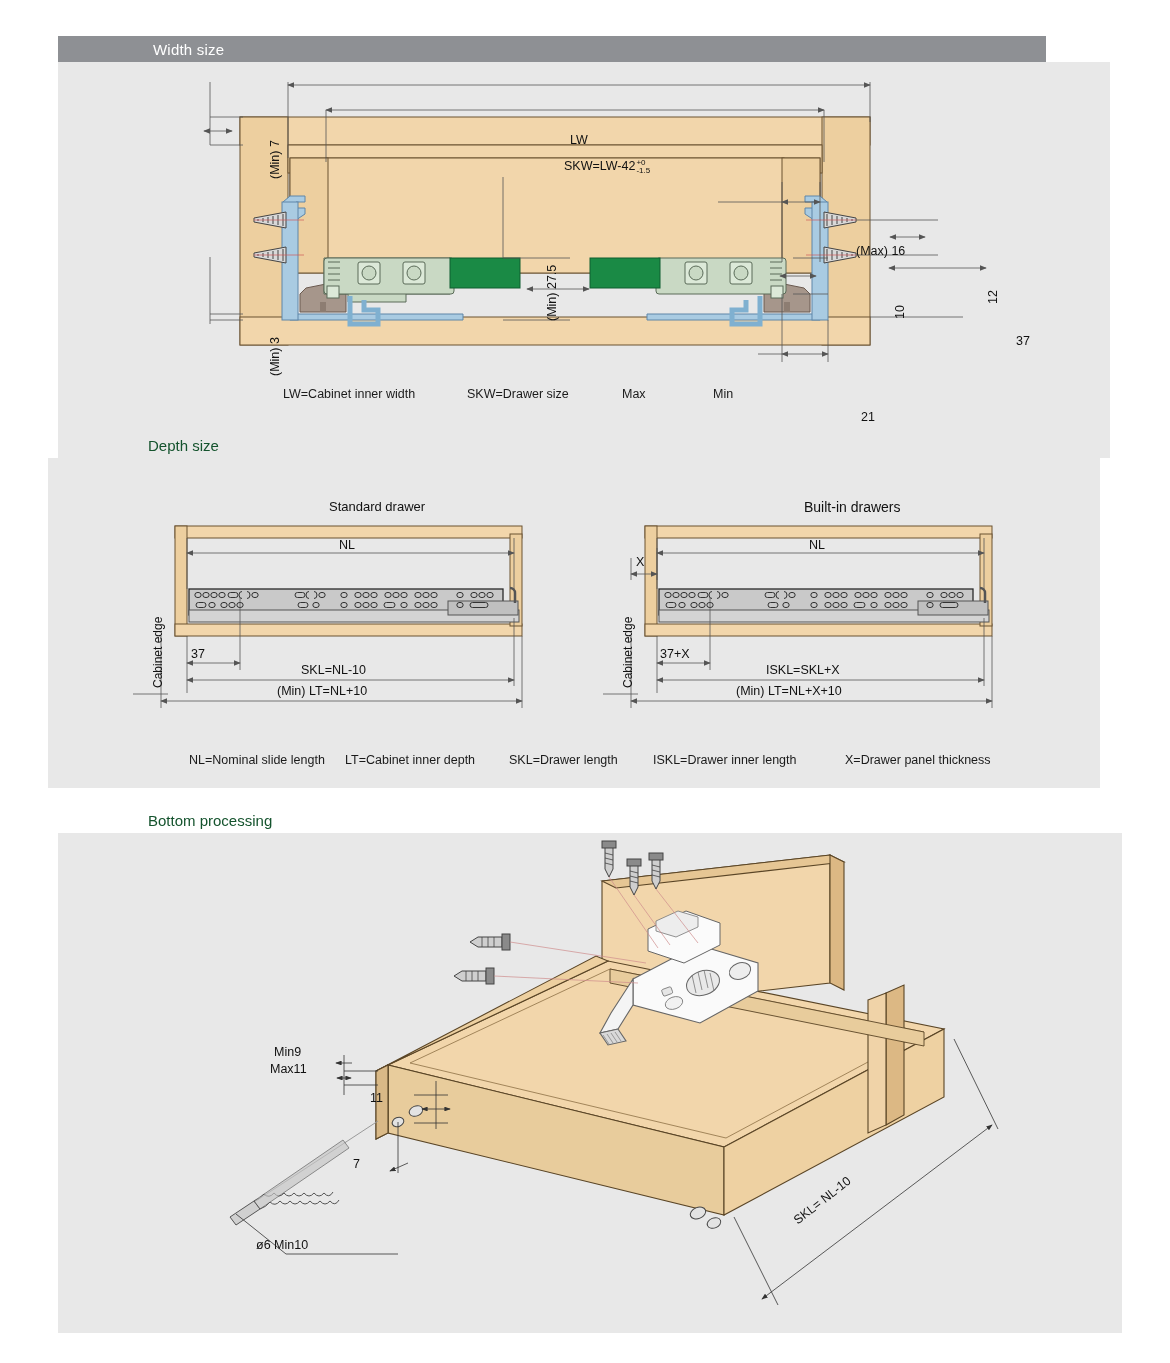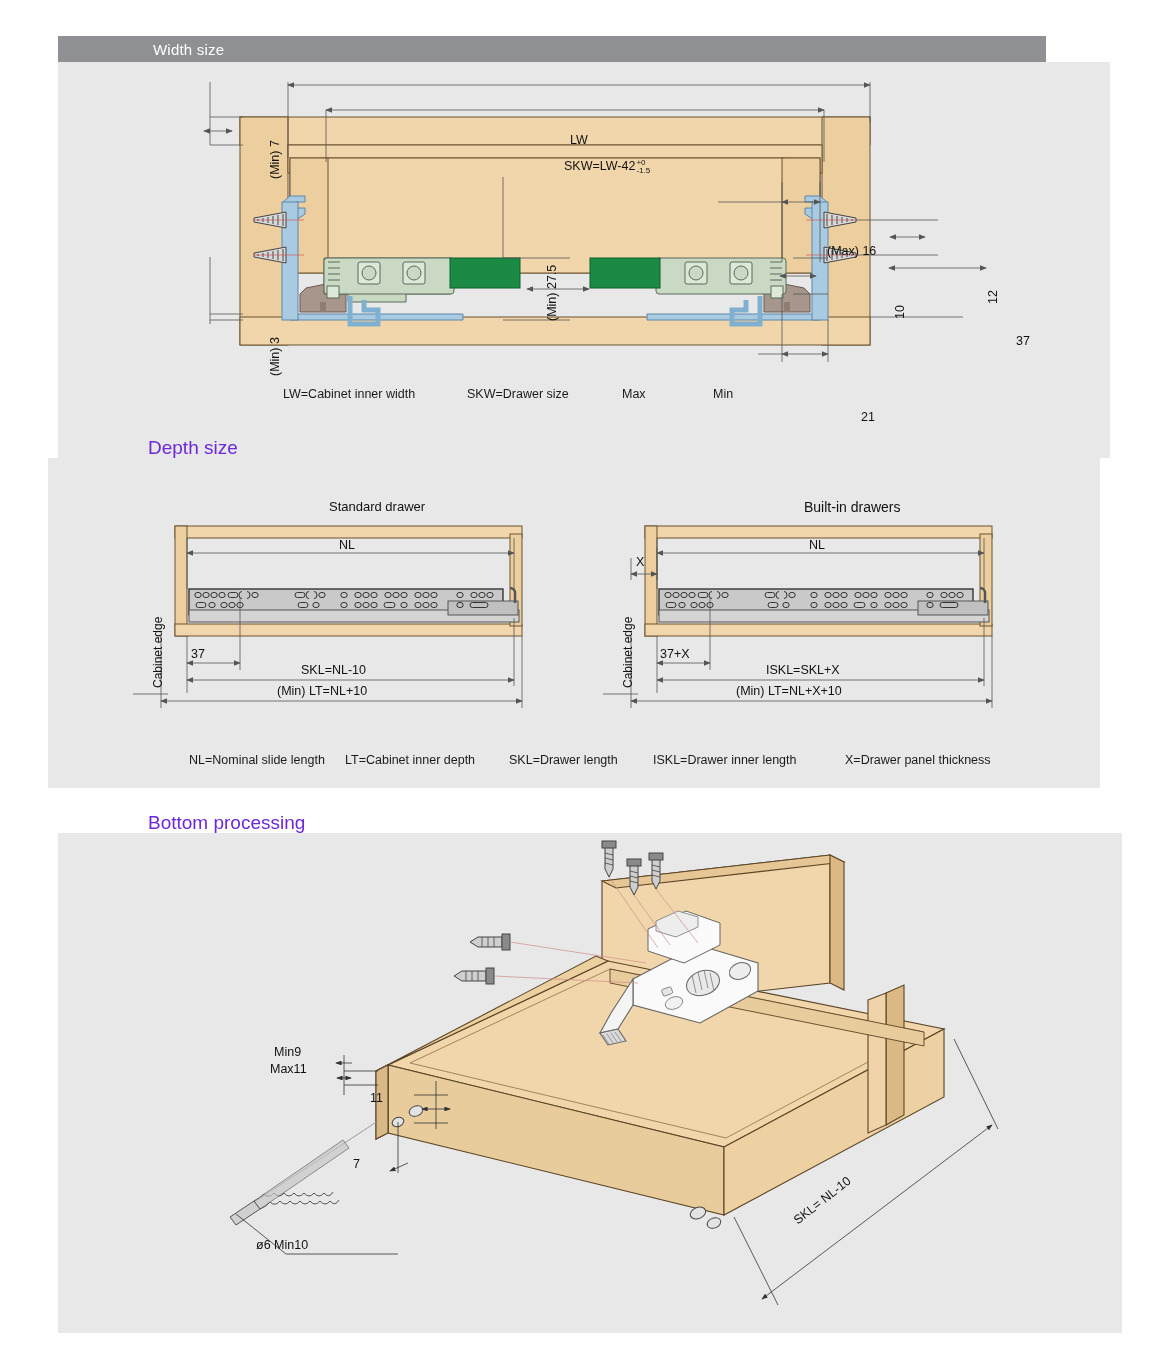--- a/index.html
+++ b/index.html
@@ -1,20 +1,20 @@
 <!DOCTYPE html>
 <html><head>
 <meta charset="utf-8">
 <style>
   html,body{margin:0;padding:0;background:#ffffff;}
   body{width:1170px;height:1363px;position:relative;font-family:"Liberation Sans",sans-serif;color:#1a1a1a;overflow:hidden;}
   .panel{position:absolute;background:#e8e8e8;}
   .sec-head-bar{position:absolute;background:#8e9094;display:flex;align-items:center;}
   .sec-head-bar span{color:#ffffff;font-size:15px;padding-left:95px;letter-spacing:.2px;}
-  .sec-head-plain{position:absolute;font-size:19px;color:#6d28d9;}
+  .sec-head-plain{position:absolute;font-size:15px;color:#14532d;}
   .legend{position:absolute;font-size:12.5px;color:#1a1a1a;white-space:nowrap;}
   .lbl{position:absolute;font-size:12.5px;color:#111;white-space:nowrap;}
   .rot90{transform:rotate(-90deg);transform-origin:0 0;}
   svg{position:absolute;left:0;top:0;overflow:visible;}
   .tol{display:inline-block;font-size:8px;line-height:8px;text-align:left;vertical-align:middle;margin-left:1px;}
 </style>
 </head>
 <body>
 
 <div class="sec-head-bar" style="left:58px;top:36px;width:988px;height:26px;">
@@ -198,21 +198,21 @@
 
   <div class="lbl" style="left:512px;top:71px;">LW</div>
 
   <div class="lbl" style="left:506px;top:97px;">
     <span>SKW=LW-42</span><span class="tol"><span>+0</span><br><span>-1.5</span></span>
   </div>
 
   <div class="lbl rot90" style="left:210px;top:117px;">(Min) 7</div>
   <div class="lbl rot90" style="left:210px;top:314px;">(Min) 3</div>
   <div class="lbl rot90" style="left:487px;top:259px;">(Min) 27.5</div>
-  <div class="lbl" style="left:769px;top:182px;">(Max) 16</div>
+  <div class="lbl" style="left:798px;top:182px;">(Max) 16</div>
   <div class="lbl rot90" style="left:835px;top:257px;">10</div>
   <div class="lbl rot90" style="left:928px;top:242px;">12</div>
   <div class="lbl" style="left:958px;top:272px;">37</div>
   <div class="lbl" style="left:803px;top:348px;">21</div>
 
   <div class="legend" style="left:225px;top:325px;">LW=Cabinet inner width</div>
   <div class="legend" style="left:409px;top:325px;">SKW=Drawer size</div>
   <div class="legend" style="left:564px;top:325px;">Max</div>
   <div class="legend" style="left:655px;top:325px;">Min</div>
 </div>

